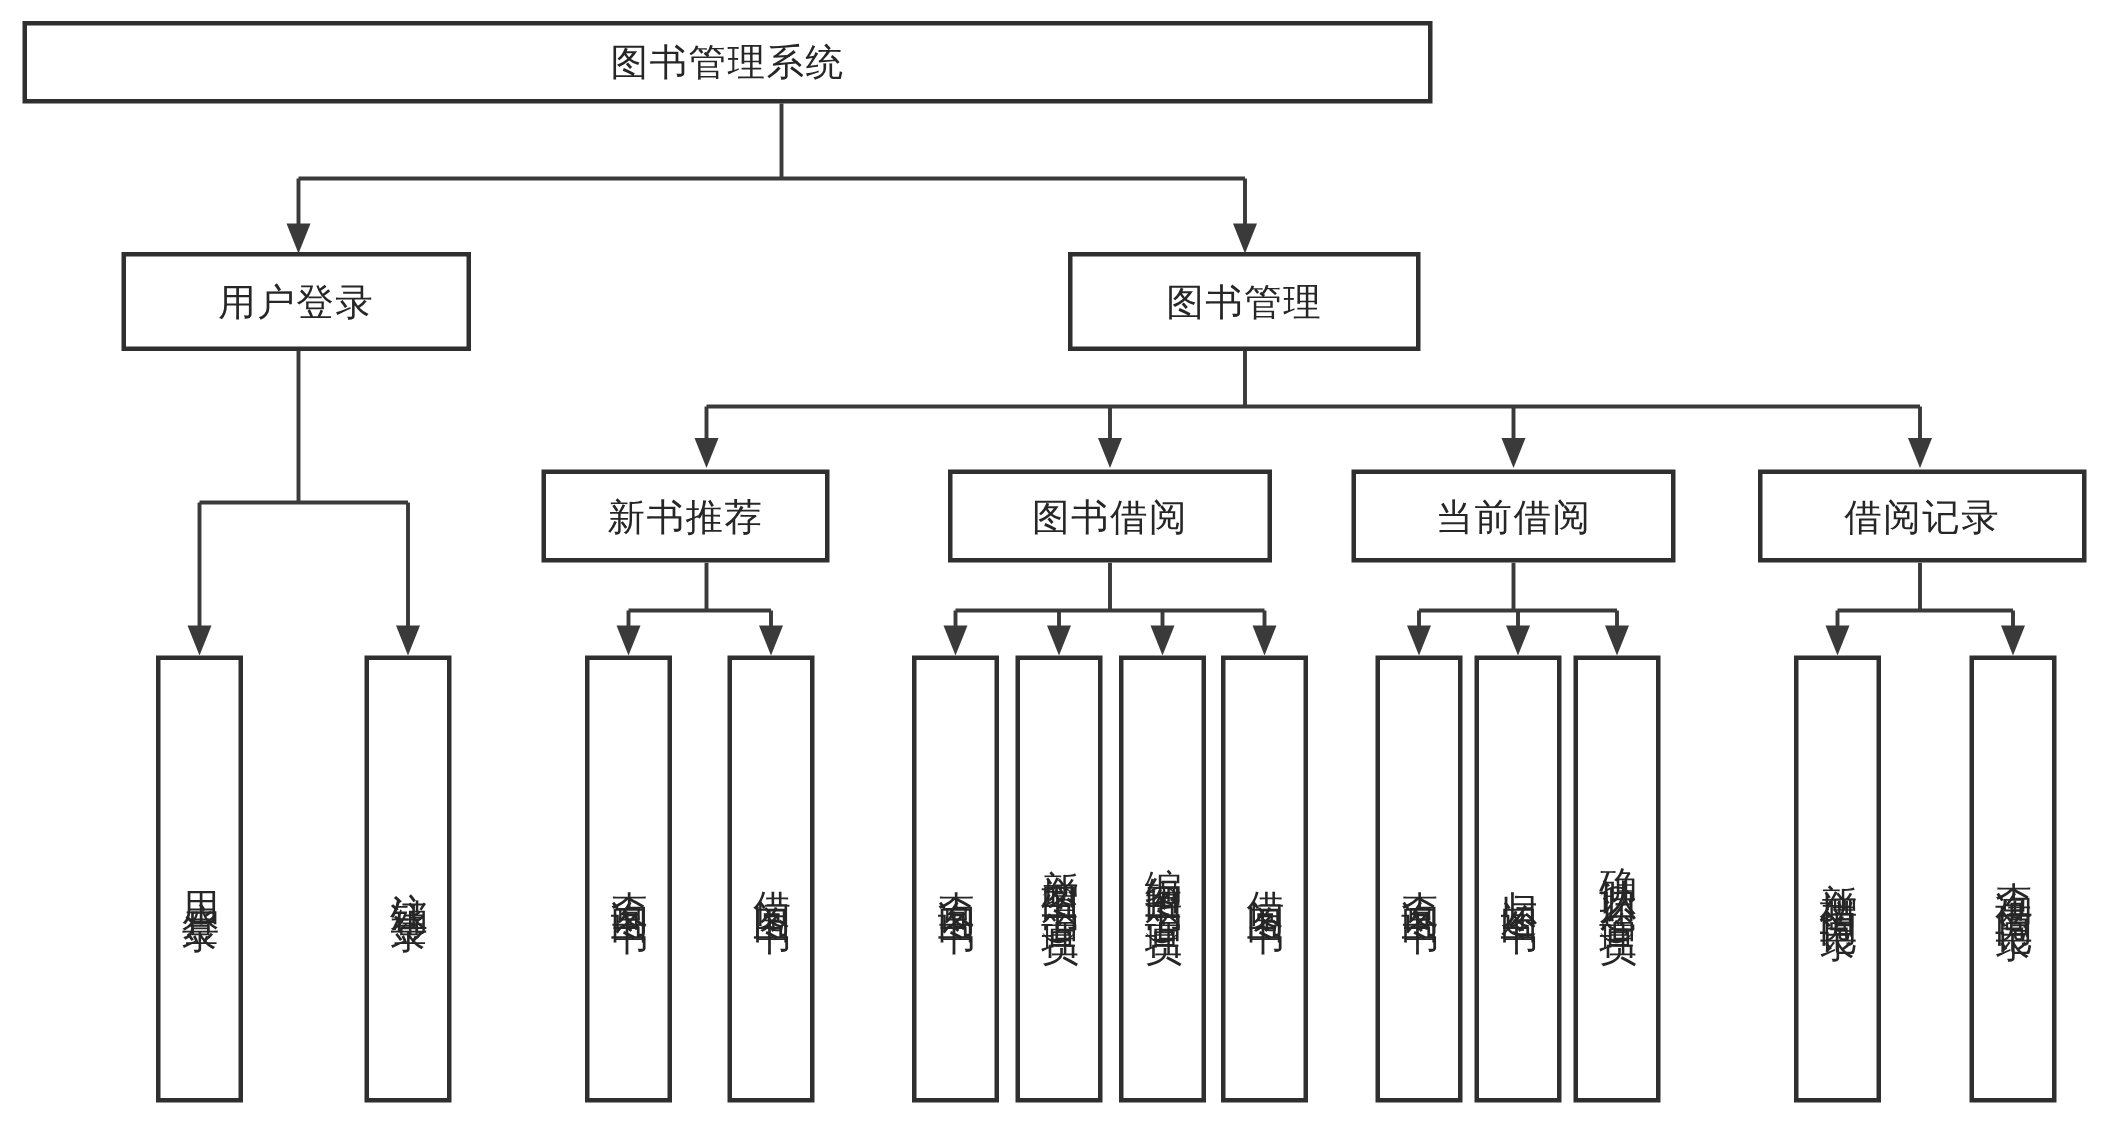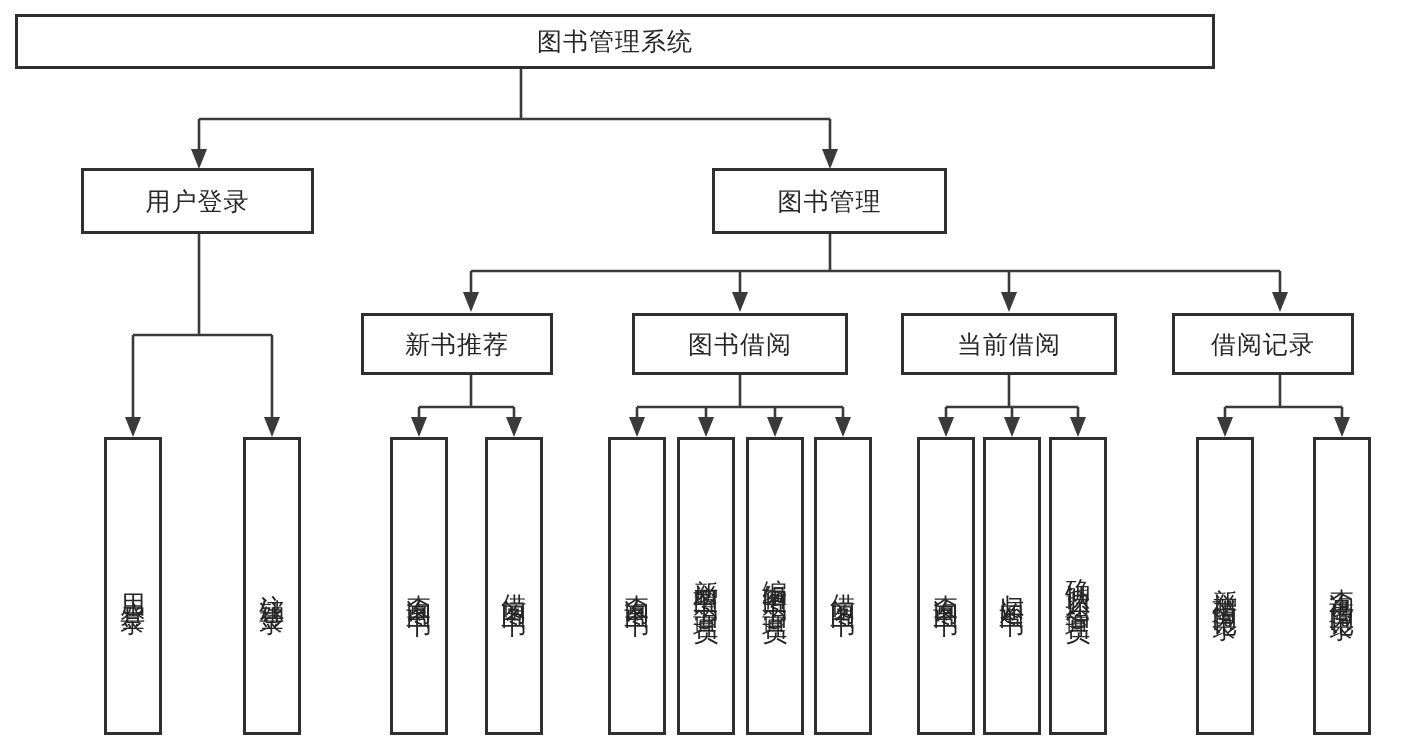--- a/index.html
+++ b/index.html
@@ -26,29 +26,29 @@
   }
   .node.vbox{font-size:25px;letter-spacing:0;}
   .vbox .vtext{
     writing-mode:vertical-rl;
     text-orientation:mixed;
     letter-spacing:6px;
     line-height:1.05;
     white-space:nowrap;
   }
   
-  .n-root{left:15px;top:14px;width:1200px;height:55px;}
+  .n-root{left:15px;top:14px;width:940px;height:55px;}
   
   .n-user-login{left:81px;top:168px;width:233px;height:66px;}
   .n-book-mgmt{left:712px;top:168px;width:235px;height:66px;}
   
   .n-new-books{left:361px;top:313px;width:192px;height:62px;}
   .n-book-borrow{left:632px;top:313px;width:216px;height:62px;}
   .n-current-borrow{left:901px;top:313px;width:216px;height:62px;}
-  .n-borrow-records{left:1172px;top:313px;width:182px;height:62px;}
+  .n-borrow-records{left:1172px;top:313px;width:219px;height:62px;}
   
   .leaf{top:437px;width:58px;height:298px;}
   .n-login{left:104px;}
   .n-logout{left:243px;}
   .n-nb-query{left:390px;}
   .n-nb-borrow{left:485px;}
   .n-bb-query{left:608px;}
   .n-bb-add{left:677px;}
   .n-bb-edit{left:746px;}
   .n-bb-borrow{left:814px;}

